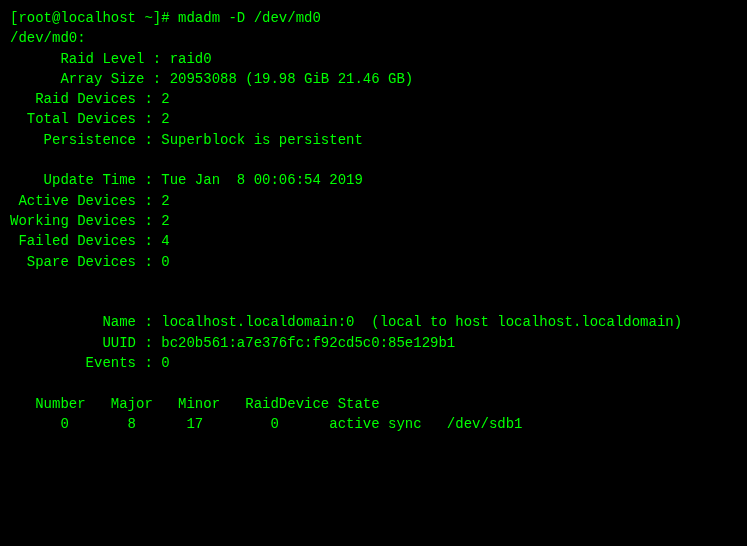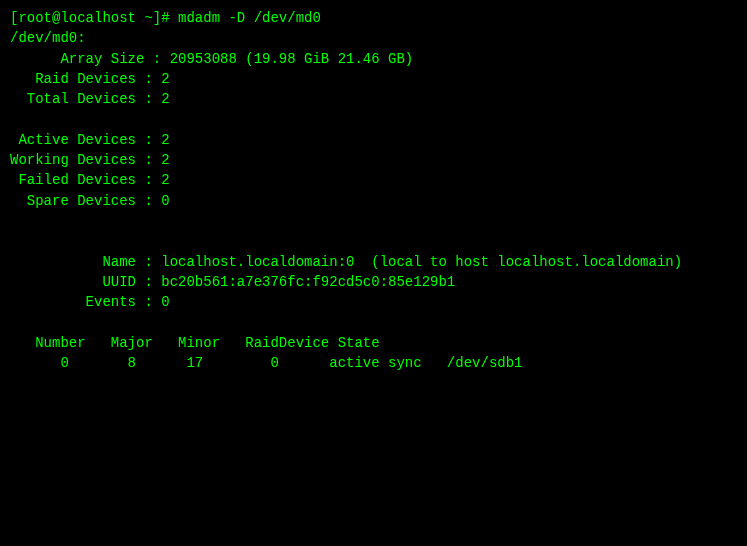--- a/index.html
+++ b/index.html
@@ -39,27 +39,30 @@
       display: block;
       height: 1.45em;
     }
   </style>
 </head>
 <body>
 
 <div class="terminal">
   <span class="line prompt">[root@localhost ~]# mdadm -D /dev/md0</span>
   <span class="line">/dev/md0:</span>
+  <span class="line">      Raid Level : raid0</span>
   <span class="line">      Array Size : 20953088 (19.98 GiB 21.46 GB)</span>
   <span class="line">   Raid Devices : 2</span>
   <span class="line">  Total Devices : 2</span>
+  <span class="line">    Persistence : Superblock is persistent</span>
   <span class="empty-line"></span>
+  <span class="line">    Update Time : Tue Jan  8 00:06:54 2019</span>
   <span class="line"> Active Devices : 2</span>
   <span class="line">Working Devices : 2</span>
-  <span class="line"> Failed Devices : 2</span>
+  <span class="line"> Failed Devices : 4</span>
   <span class="line">  Spare Devices : 0</span>
   <span class="empty-line"></span>
   <span class="empty-line"></span>
   <span class="line">           Name : localhost.localdomain:0  (local to host localhost.localdomain)</span>
   <span class="line">           UUID : bc20b561:a7e376fc:f92cd5c0:85e129b1</span>
   <span class="line">         Events : 0</span>
   <span class="empty-line"></span>
   <span class="line">   Number   Major   Minor   RaidDevice State</span>
   <span class="line">      0       8      17        0      active sync   /dev/sdb1</span>
   <span class="line">

